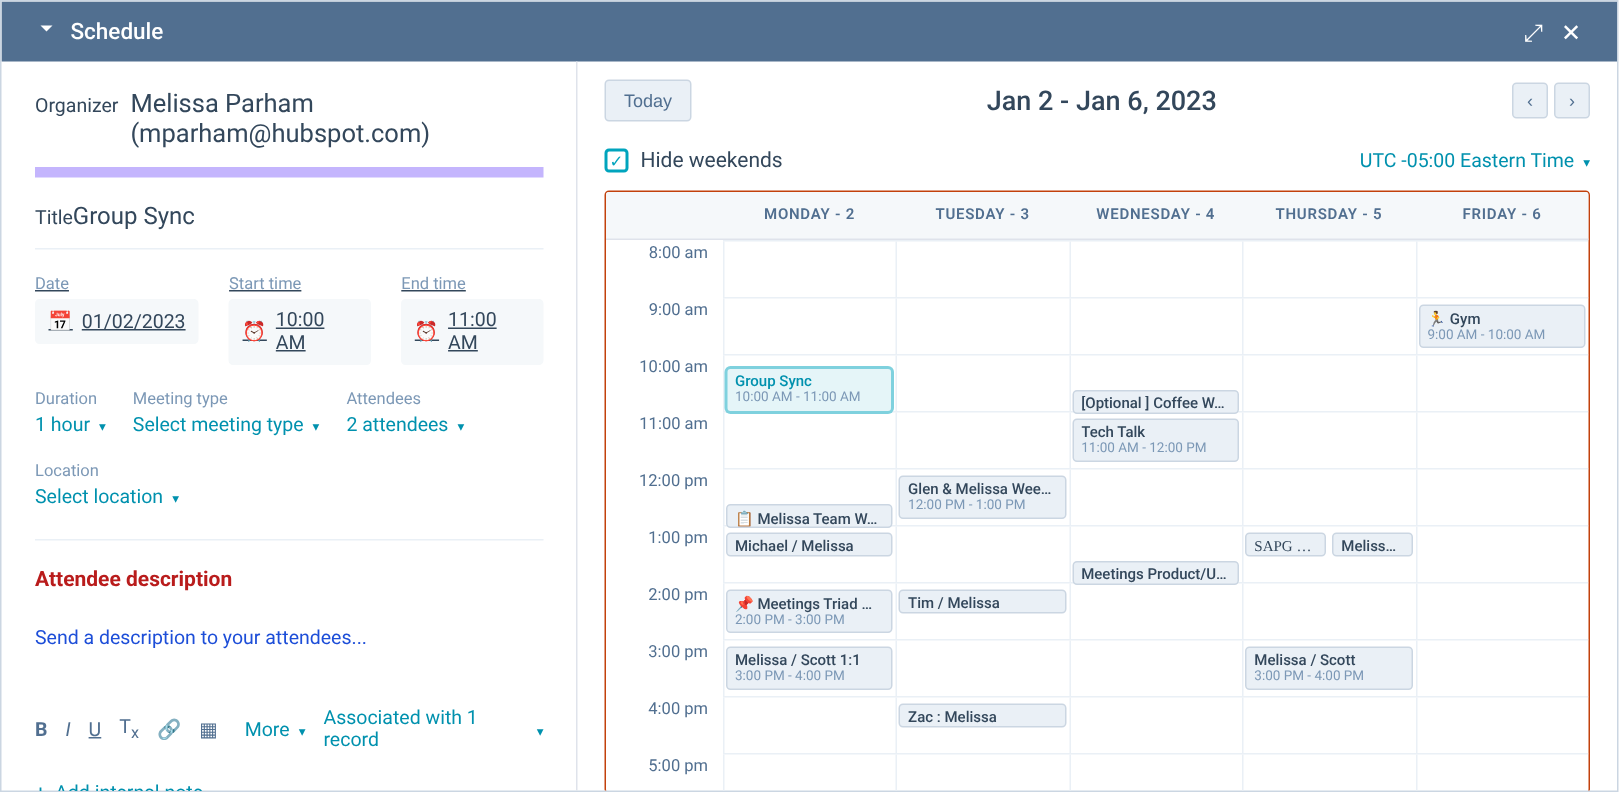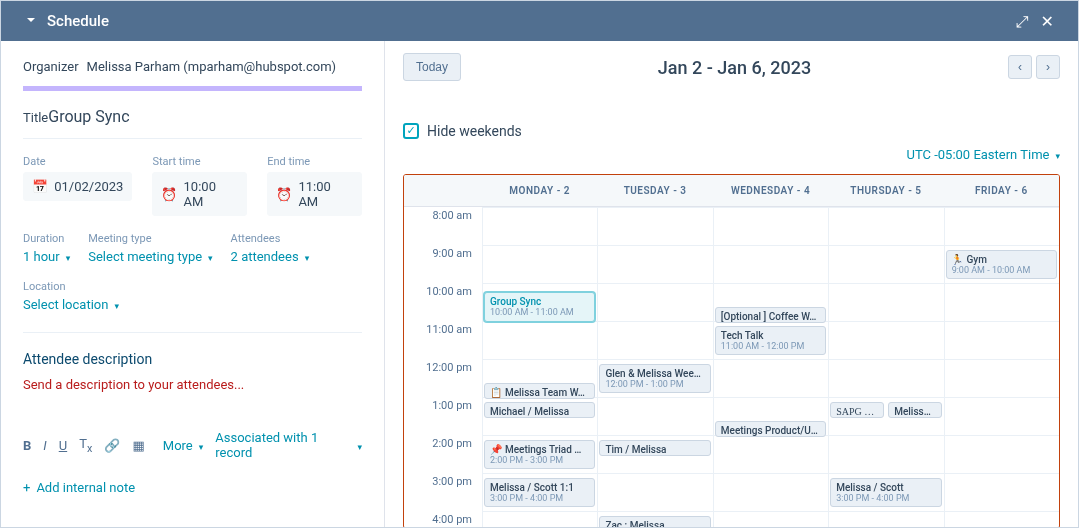--- a/index.html
+++ b/index.html
@@ -5,55 +5,55 @@
   * { box-sizing: border-box; margin: 0; padding: 0; }
   body { font-family: -apple-system, BlinkMacSystemFont, "Segoe UI", Roboto, sans-serif; font-size: 13px; color: #33475b; background: #fff; width: 1079px; height: 528px; overflow: hidden; border: 1px solid #cbd6e2; }
   .header-bar { background: #516f90; color: #fff; height: 40px; display: flex; align-items: center; padding: 0 24px; }
   .header-bar .chev { margin-right: 10px; cursor: pointer; }
   .header-bar .title { font-size: 15px; font-weight: 500; flex: 1; }
   .header-icons { display: flex; gap: 12px; }
   .header-icons span { cursor: pointer; font-size: 16px; }
   .main { display: flex; height: 488px; }
   .sidebar { width: 384px; border-right: 1px solid #dfe3eb; padding: 18px 22px; overflow-y: auto; }
   .label-s { font-size: 11px; color: #7c98b6; margin-bottom: 4px; }
-  .organizer-row { display: flex; gap: 8px; align-items: baseline; border-bottom: 5px solid #c4b5fd; padding-bottom: 12px; }
+  .organizer-row { display: flex; gap: 8px; align-items: baseline; border-bottom: 7px solid #c4b5fd; padding-bottom: 12px; }
   .organizer-row .lbl { font-size: 13px; color: #33475b; }
-  .organizer-row .val { font-size: 13px; color: #33475b; }
+  .organizer-row .val { font-size: 17px; color: #33475b; }
   .title-row { display: flex; align-items: baseline; border-bottom: 1px solid #eaf0f6; padding-bottom: 12px; margin-top: 16px; }
   .title-row .lbl { font-size: 13px; color: #33475b; }
   .title-row .val { font-size: 16px; color: #33475b; }
-  .dt-row { display: flex; gap: 20px; margin-top: 16px; }
+  .dt-row { display: flex; gap: 20px; margin-top: 16px; text-decoration: underline; }
   .dt-col { flex: 1; }
   .input-pill { background: #f5f8fa; border: 1px solid #f5f8fa; border-radius: 3px; padding: 6px 8px; display: flex; align-items: center; gap: 6px; font-size: 13px; color: #33475b; cursor: pointer; }
   .meta-row { display: flex; gap: 18px; margin-top: 16px; flex-wrap: wrap; }
   .meta-col { display: flex; flex-direction: column; }
   .teal-link { color: #0091ae; font-size: 13px; cursor: pointer; display: inline-flex; align-items: center; gap: 4px; }
   .teal-link .caret::after { content: "▾"; font-size: 9px; margin-left: 2px; }
   .desc-section { margin-top: 20px; border-top: 1px solid #eaf0f6; padding-top: 18px; }
-  .desc-title { font-size: 14px; font-weight: 400; color: #0c4a6e; margin-bottom: 10px; }
-  .desc-placeholder { color: #b91c1c; font-size: 13px; }
+  .desc-title { font-size: 14px; font-weight: 700; color: #b91c1c; margin-bottom: 24px; }
+  .desc-placeholder { color: #1d4ed8; font-size: 13px; }
   .toolbar { margin-top: 38px; display: flex; gap: 12px; align-items: center; font-size: 13px; }
   .toolbar .btn { color: #516f90; cursor: pointer; }
   .toolbar .b { font-weight: bold; }
   .toolbar .i { font-style: italic; }
   .toolbar .u { text-decoration: underline; }
   .toolbar .more { margin-left: 6px; }
   .toolbar .assoc { margin-left: auto; }
   .internal-note { margin-top: 20px; color: #0091ae; font-size: 13px; cursor: pointer; display: flex; gap: 6px; align-items: center; }
   
   .calendar { flex: 1; padding: 12px 18px 0 18px; display: flex; flex-direction: column; }
   .cal-top { display: flex; align-items: center; margin-bottom: 10px; }
   .today-btn { background: #eaf0f6; border: 1px solid #cbd6e2; border-radius: 3px; padding: 6px 12px; font-size: 12px; color: #516f90; cursor: pointer; }
   .range-title { flex: 1; text-align: center; font-size: 18px; font-weight: 500; color: #33475b; }
   .nav-btns { display: flex; gap: 4px; }
   .nav-btns button { width: 24px; height: 24px; background: #eaf0f6; border: 1px solid #cbd6e2; border-radius: 3px; color: #516f90; cursor: pointer; font-size: 12px; }
   .cal-options { display: flex; align-items: center; margin: 8px 0 12px 0; }
   .checkbox { width: 16px; height: 16px; border: 2px solid #00a4bd; border-radius: 3px; display: inline-flex; align-items: center; justify-content: center; color: #00a4bd; font-size: 11px; margin-right: 8px; background: #fff; }
   .hide-label { font-size: 14px; color: #33475b; }
-  .tz { margin-left: auto; margin-top: 48px; }
+  .tz { margin-left: auto; }
   .grid { border: 1px solid #c2410c; border-radius: 3px; overflow: hidden; flex: 1; display: flex; flex-direction: column; }
   .days-header { display: flex; background: #f5f8fa; border-bottom: 1px solid #dfe3eb; }
   .time-gutter-h { width: 78px; }
   .day-h { flex: 1; text-align: center; font-size: 10px; font-weight: 600; color: #516f90; padding: 10px 0; letter-spacing: 0.5px; }
   .grid-body { position: relative; flex: 1; overflow: hidden; }
   .hours { position: absolute; left: 0; top: 0; right: 0; }
   .hour-row { height: 38px; display: flex; }
   .hour-label { width: 78px; text-align: right; padding-right: 10px; font-size: 11px; color: #516f90; padding-top: 2px; }
   .hour-cells { flex: 1; display: flex; border-top: 1px solid #eaf0f6; }
   .hour-cells > div { flex: 1; border-left: 1px solid #eaf0f6; }

